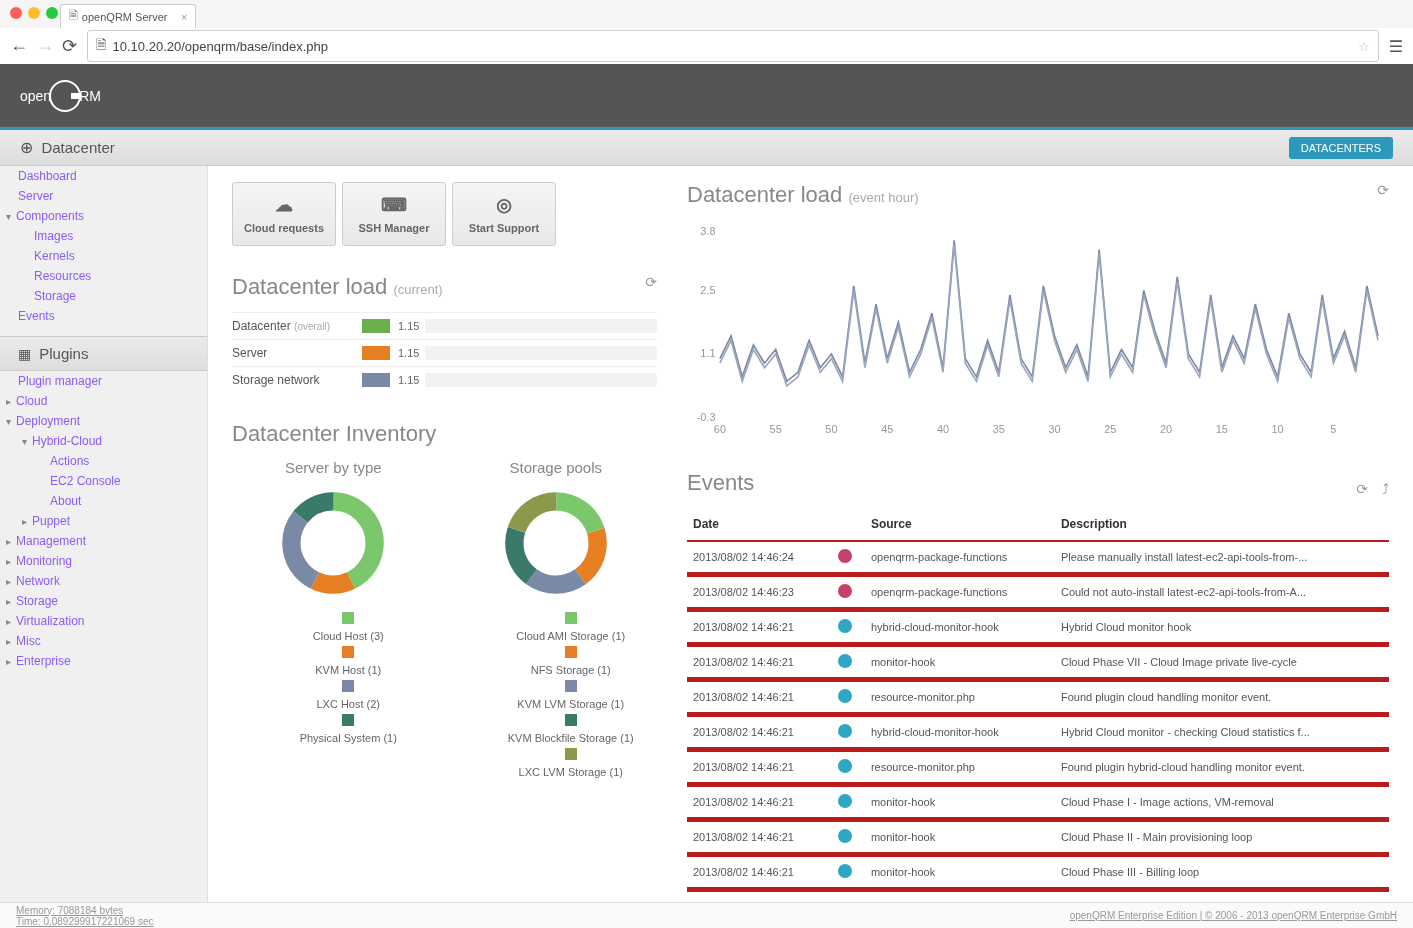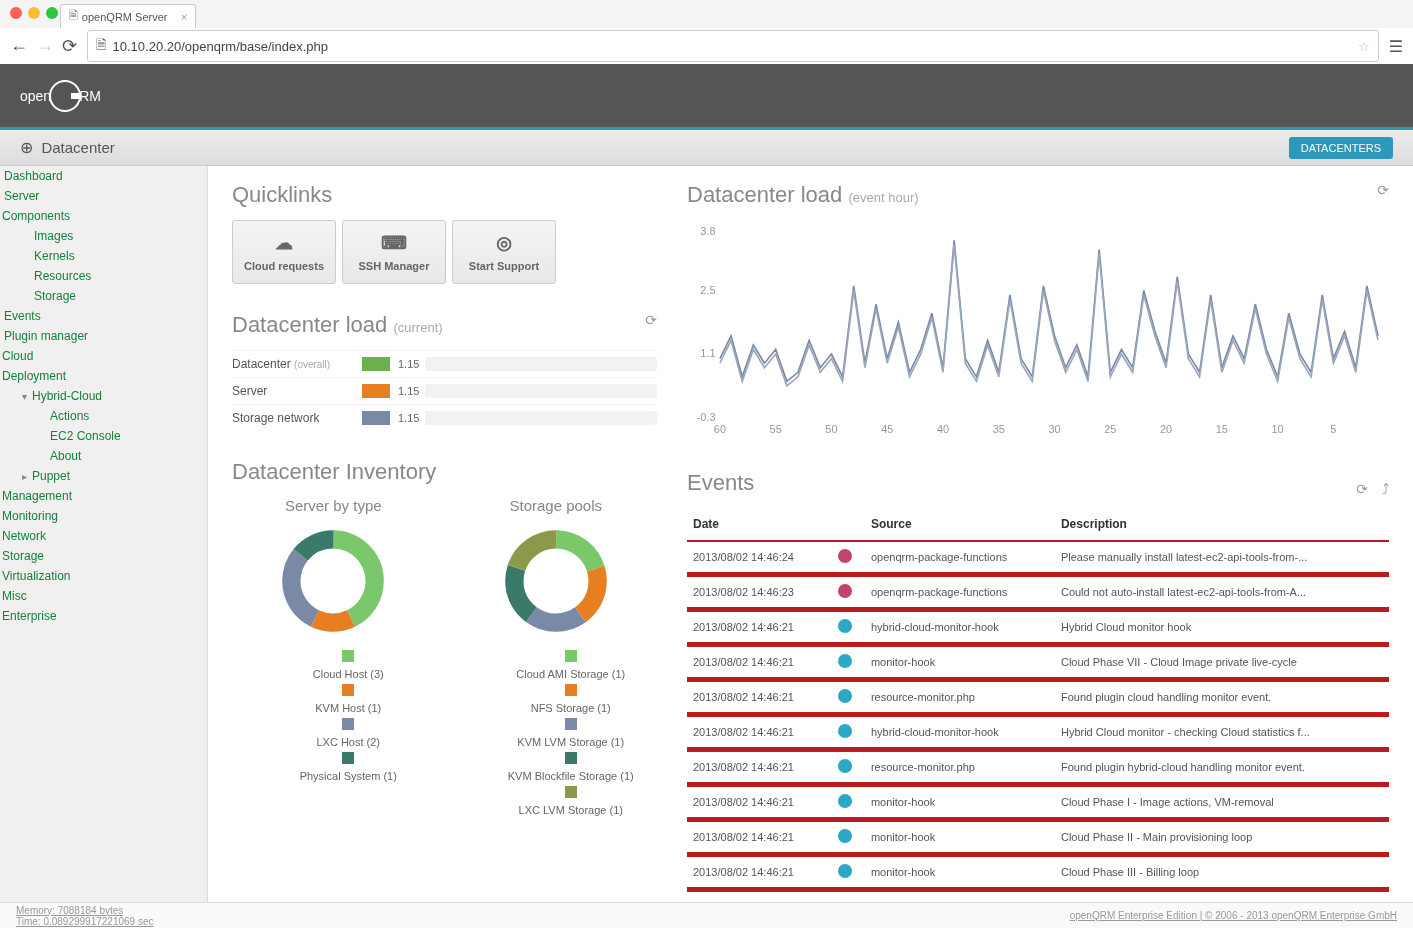--- a/index.html
+++ b/index.html
@@ -34,21 +34,21 @@
 
 .section-bar { height: 36px; background: linear-gradient(#ebebeb, #ddd); border-bottom: 1px solid #ccc; display: flex; align-items: center; padding: 0 20px; }
 .section-bar .title { font-size: 15px; color: #555; display: flex; align-items: center; gap: 8px; }
 .section-bar .right { margin-left: auto; }
 .btn-dc { background: #2c99bc; color: #fff; border: none; border-radius: 3px; padding: 5px 12px; font-size: 11px; cursor: pointer; }
 
 
 .layout { display: flex; height: calc(928px - 64px - 66px - 36px - 26px); }
 .sidebar { width: 208px; background: #f0f0f0; border-right: 1px solid #ddd; overflow-y: auto; }
 .side-list { list-style: none; }
-.side-list li { padding: 3px 4px; font-size: 12px; color: #15803d; cursor: pointer; }
+.side-list li { padding: 3px 18px; font-size: 12px; color: #8b5cf6; cursor: pointer; }
 .side-list li.l2 { padding-left: 34px; }
 .side-list li.l3 { padding-left: 50px; }
 .side-list li.arrow::before { content: '▸'; display: inline-block; width: 10px; margin-left: -12px; color: #888; font-size: 10px; }
 .side-list li.arrow.open::before { content: '▾'; }
 .side-head { background: linear-gradient(#ebebeb, #ddd); border-top: 1px solid #ccc; border-bottom: 1px solid #ccc; padding: 8px 18px; font-size: 15px; color: #555; display: flex; align-items: center; gap: 8px; margin-top: 10px; }
 .side-head:first-child { margin-top: 0; }
 
 .main { flex: 1; padding: 16px 24px; overflow-y: auto; display: flex; gap: 30px; }
 .col-left { width: 425px; }
 .col-right { flex: 1; }
@@ -158,20 +158,24 @@
     <ul class="side-list" id="side-dc">
         <li>Dashboard</li>
         <li>Server</li>
         <li class="arrow open">Components</li>
         <li class="l2">Images</li>
         <li class="l2">Kernels</li>
         <li class="l2">Resources</li>
         <li class="l2">Storage</li>
         <li>Events</li>
       </ul>
+    <div class="side-head">
+      <span class="icon-grid"></span>
+      <span>Plugins</span>
+    </div>
     <ul class="side-list" id="side-pl">
         <li>Plugin manager</li>
         <li class="arrow">Cloud</li>
         <li class="arrow open">Deployment</li>
         <li class="l2 arrow open">Hybrid-Cloud</li>
         <li class="l3">Actions</li>
         <li class="l3">EC2 Console</li>
         <li class="l3">About</li>
         <li class="l2 arrow">Puppet</li>
         <li class="arrow">Management</li>
@@ -179,21 +183,20 @@
         <li class="arrow">Network</li>
         <li class="arrow">Storage</li>
         <li class="arrow">Virtualization</li>
         <li class="arrow">Misc</li>
         <li class="arrow">Enterprise</li>
       </ul>
   </div>
 
   <div class="main">
     <div class="col-left">
-      <h2>Quicklinks</h2>
       <div class="quicklinks" id="quicklinks">
           <div class="ql-btn">
             <span class="ico">☁</span>
             <span>Cloud requests</span>
           </div>
           <div class="ql-btn">
             <span class="ico">⌨</span>
             <span>SSH Manager</span>
           </div>
           <div class="ql-btn">

